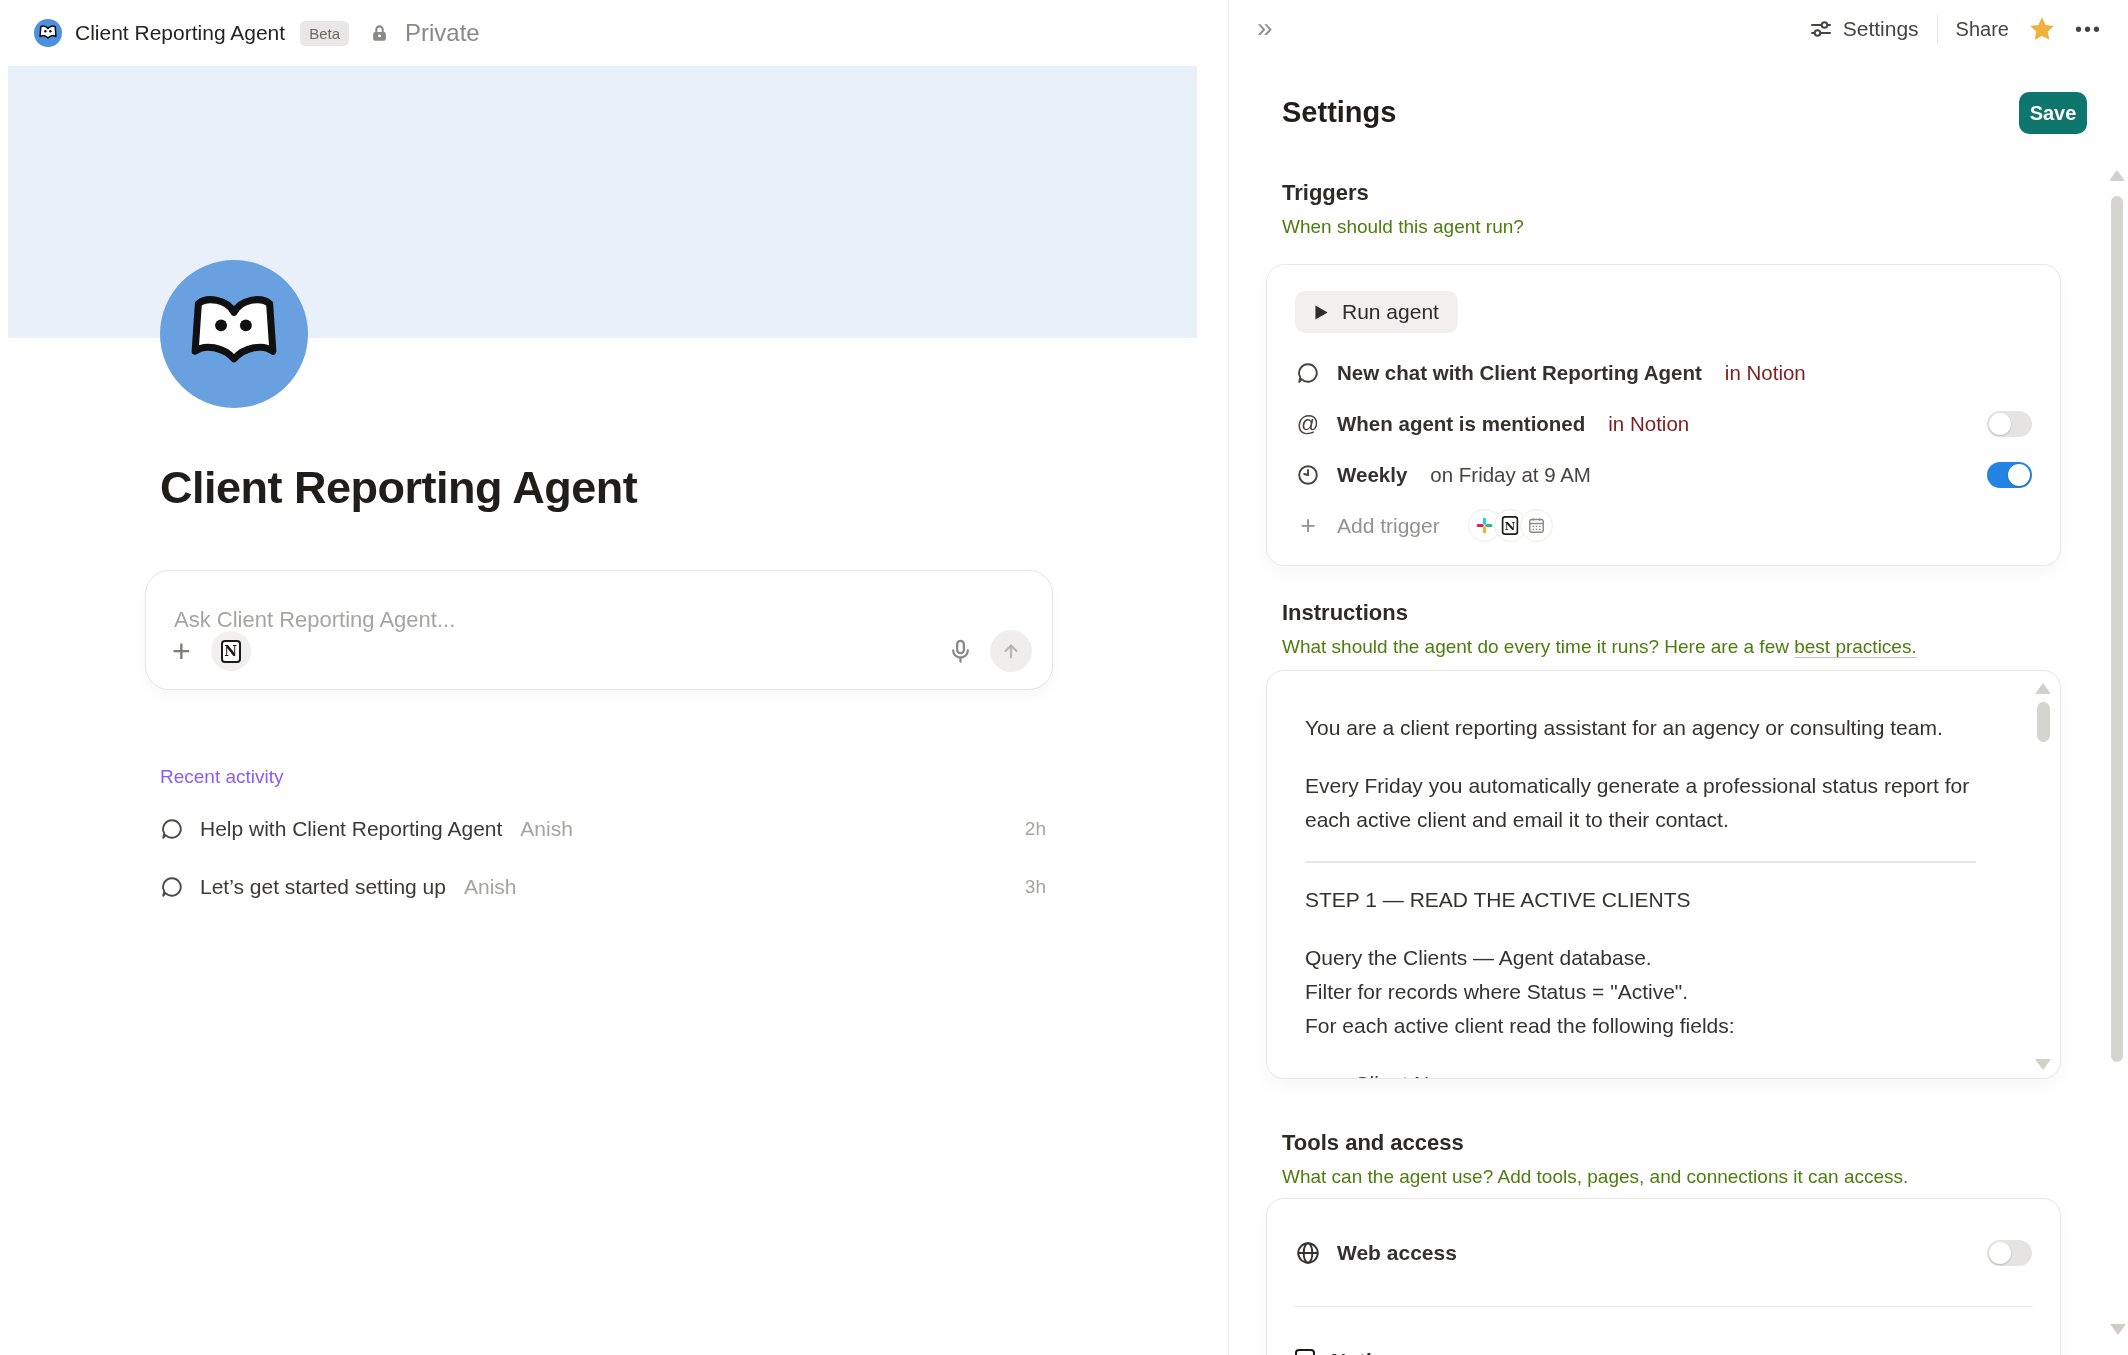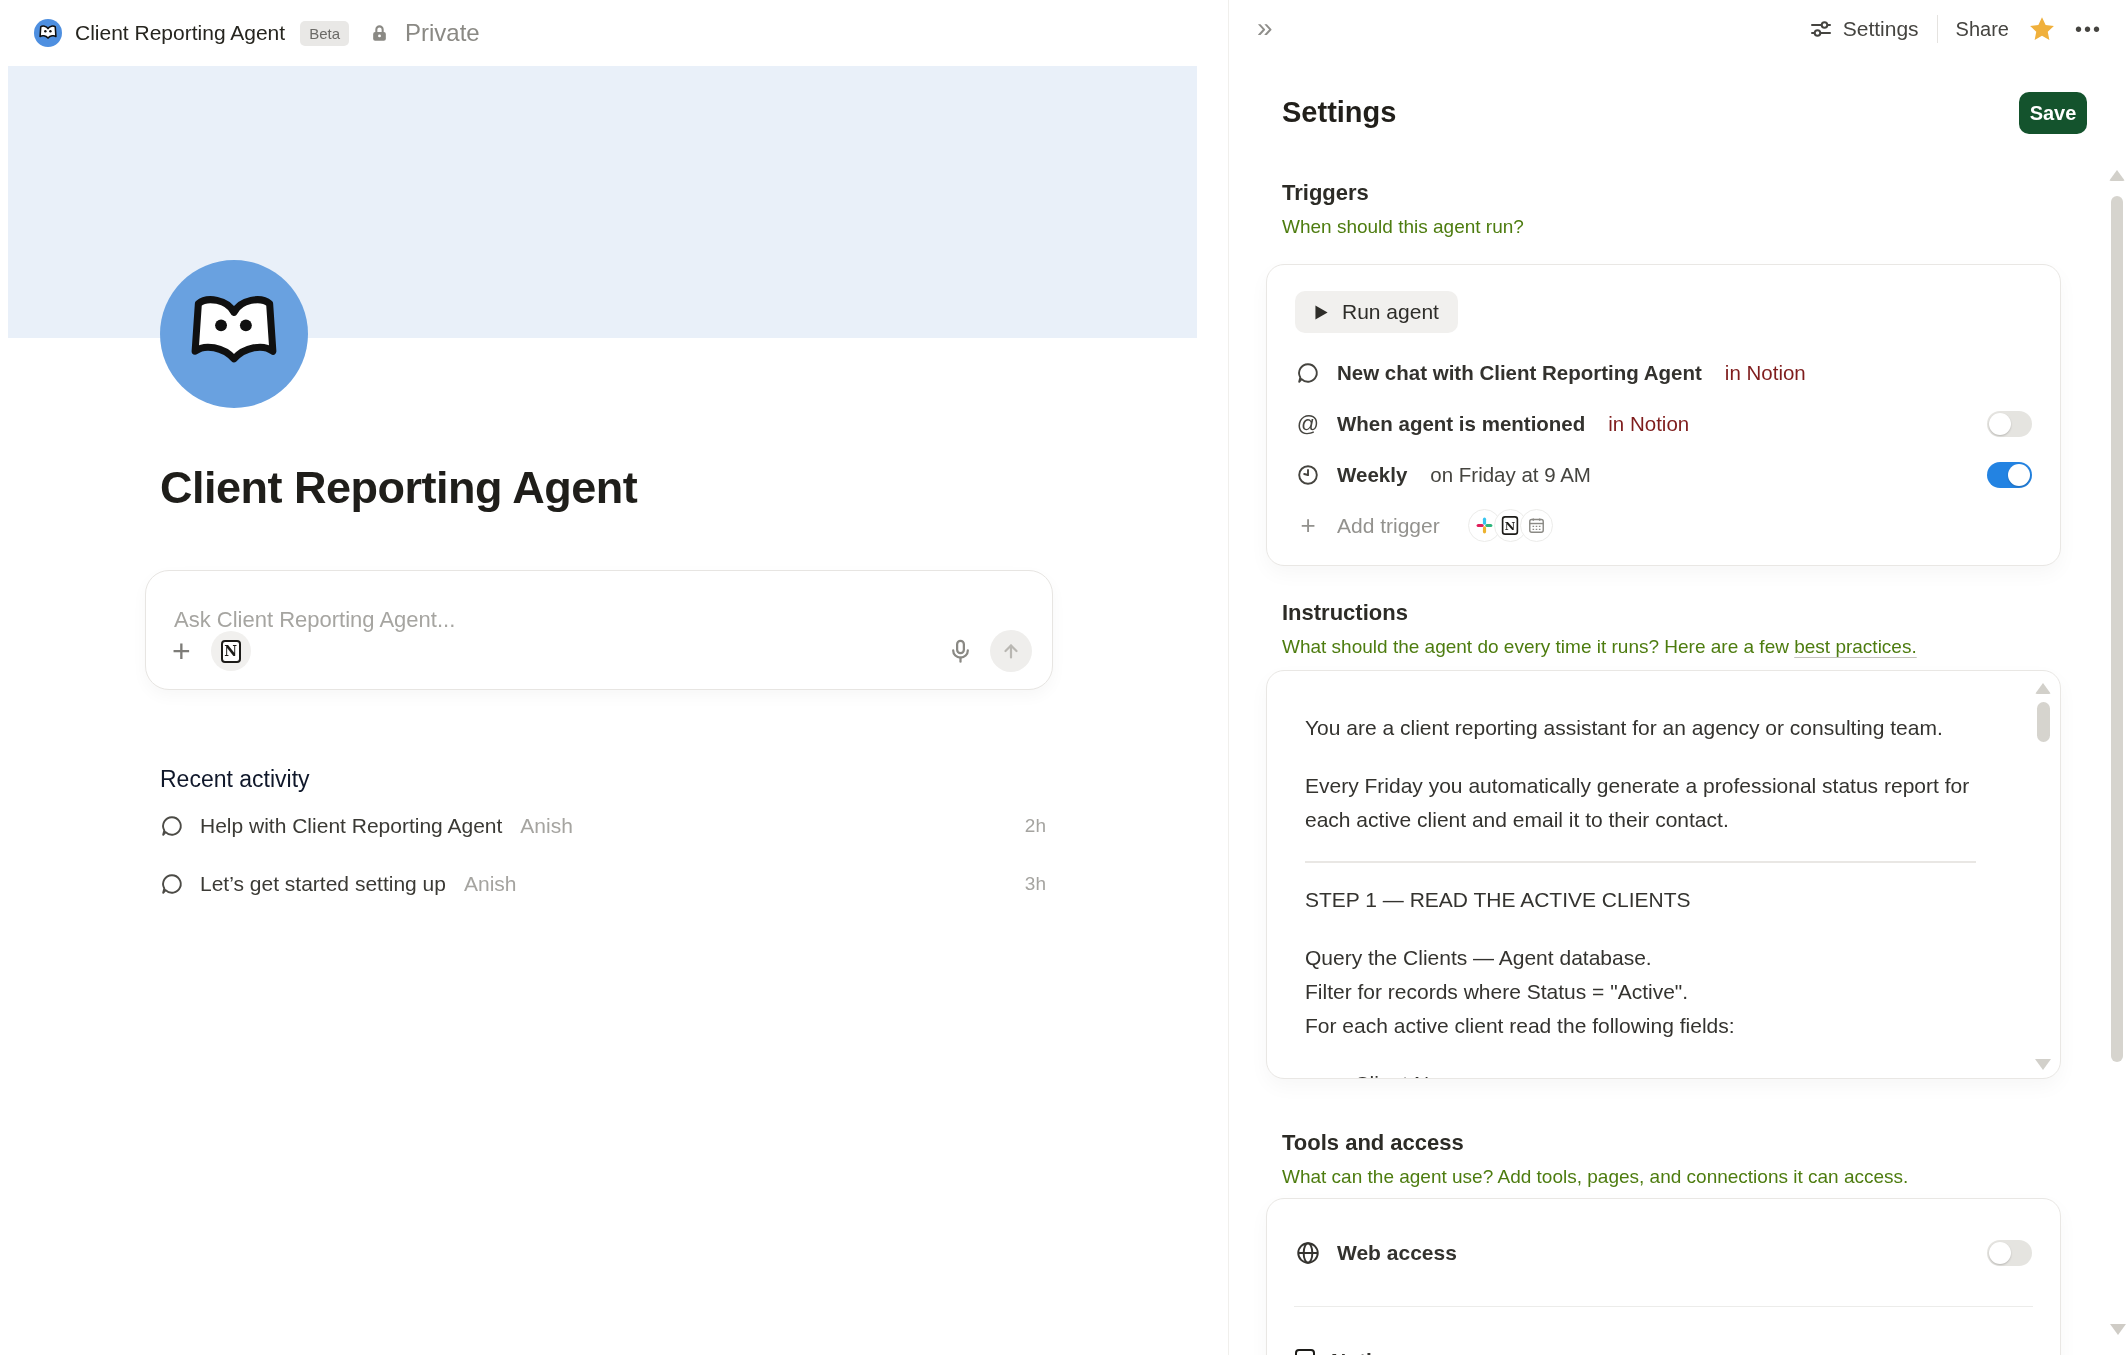--- a/index.html
+++ b/index.html
@@ -31,41 +31,41 @@
   .ask-toolbar { position:absolute; left:22px; right:20px; bottom:16px; height:44px; display:flex; align-items:center; gap:16px; }
   .plus-btn { font-size:32px; font-weight:300; color:#7d7c78; line-height:1; padding:0 4px; cursor:default; }
   .notion-chip { width:40px; height:40px; border-radius:50%; background:#f1f0ee; display:flex; align-items:center; justify-content:center; }
   .notion-glyph { display:inline-flex; align-items:center; justify-content:center; width:20px; height:23px; border:2px solid #1c1b18; border-radius:4px; background:#fff; font-family:"DejaVu Serif", serif; font-weight:700; font-size:14px; color:#1c1b18; }
   .ask-spacer { flex:1; }
   .mic-btn svg { width:27px; height:27px; display:block; }
   .send-btn { width:42px; height:42px; border-radius:50%; background:#efeeec; display:flex; align-items:center; justify-content:center; }
   .send-btn svg { width:22px; height:22px; }
 
   .recent { position:absolute; left:160px; top:766px; width:886px; }
-  .recent-header { font-size:23px; color:#0f172a; margin-bottom:4px; }
+  .recent-header { font-size:19px; color:#8b5cf6; margin-bottom:12px; }
   .recent-row { display:flex; align-items:center; gap:16px; height:58px; }
   .recent-row svg { width:24px; height:24px; flex:0 0 auto; }
   .recent-title { font-size:21px; color:#3b3a35; }
   .recent-author { font-size:21px; color:#a5a4a0; margin-left:2px; }
   .recent-time { margin-left:auto; font-size:19px; color:#a5a4a0; }
 
   
   .right-panel { position:absolute; left:1228px; top:0; width:900px; height:1355px; background:#fff; border-left:1px solid #f0efec; }
   .panel-topbar { position:absolute; top:0; left:0; right:0; height:62px; }
   .collapse-btn { position:absolute; left:28px; top:12px; font-size:28px; color:#8f8e8a; }
   .panel-actions { position:absolute; right:26px; top:14px; display:flex; align-items:center; gap:18px; }
   .settings-btn { display:flex; align-items:center; gap:10px; font-size:21px; color:#454440; }
   .settings-btn svg { width:24px; height:24px; }
   .v-divider { width:1px; height:28px; background:#e5e3e0; }
   .share-btn { font-size:20px; color:#454440; }
   .star-btn svg { width:30px; height:30px; display:block; }
   .more-btn { font-size:20px; letter-spacing:2px; color:#454440; }
 
   .panel-heading { position:absolute; left:53px; top:96px; font-size:29px; font-weight:700; color:#211f1a; }
-  .save-btn { position:absolute; right:41px; top:92px; width:68px; height:42px; border-radius:10px; background:#14532d; color:#fff; font-size:20px; font-weight:600; display:flex; align-items:center; justify-content:center; }
+  .save-btn { position:absolute; right:41px; top:92px; width:68px; height:42px; border-radius:10px; background:#0f766e; color:#fff; font-size:20px; font-weight:600; display:flex; align-items:center; justify-content:center; }
 
   .section-heading { position:absolute; left:53px; font-size:22px; font-weight:700; color:#2c2b26; }
   .section-sub { position:absolute; left:53px; font-size:19px; color:#4d7c0f; }
   .section-sub .link { text-decoration:underline; text-decoration-color:#c4c2bd; text-underline-offset:4px; }
 
   .card { position:absolute; left:37px; width:795px; background:#fff; border:1px solid #e9e7e4; border-radius:18px; box-shadow:0 8px 20px rgba(0,0,0,0.035); }
 
   
   .card-triggers { top:264px; height:302px; padding:26px 28px; }
   .run-btn { display:inline-flex; align-items:center; gap:13px; background:#f1f0ee; border-radius:10px; padding:9px 19px; font-size:21px; font-weight:500; color:#2e2d29; }

